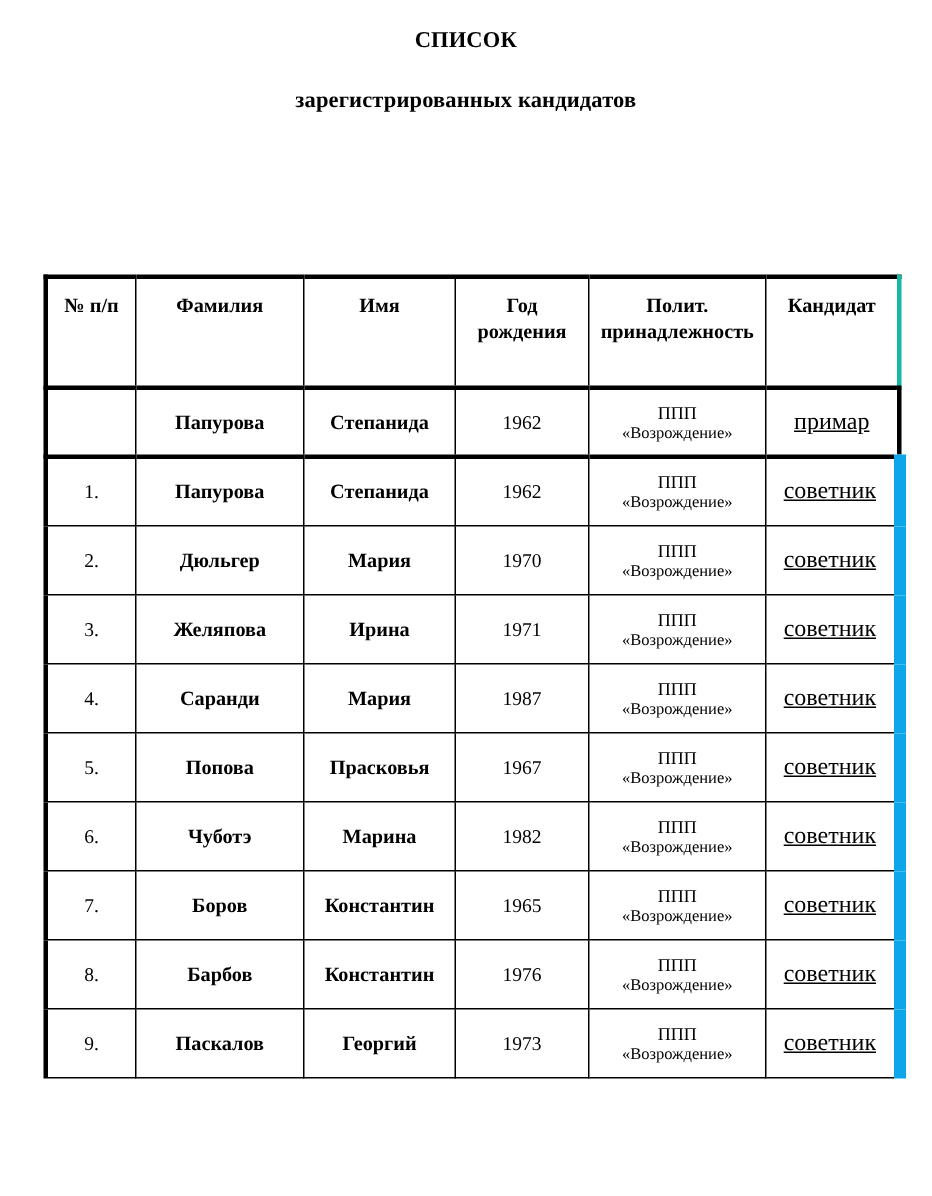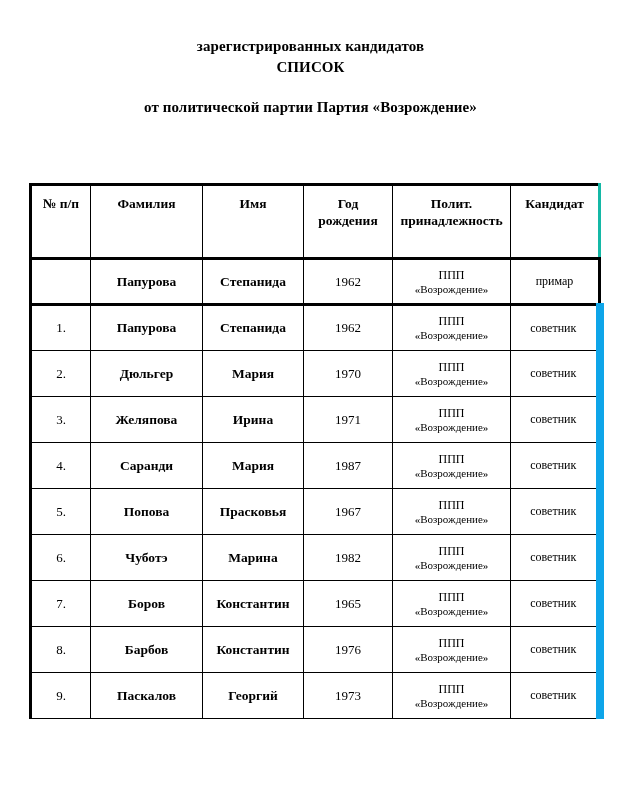--- a/index.html
+++ b/index.html
@@ -115,32 +115,32 @@
   }
   .party {
     font-size: 12px;
     line-height: 14px;
     font-weight: normal;
     padding-top: 2px;
   }
   .party .pl1 { display: block; font-size: 12px; }
   .party .pl2 { display: block; font-size: 11px; }
   .role {
-    font-size: 12px;
-    font-weight: normal;
+    font-size: 16px;
+    font-weight: normal;
+    text-decoration: underline;
   }
   .party-cell { vertical-align: middle; }
 </style>
 </head>
 <body>
 
 <div class="doc-title">
+  <div class="title-line l1">СПИСОК</div>
   <div class="title-line l2">зарегистрированных кандидатов</div>
-  <div class="title-line l1">СПИСОК</div>
-  <div class="title-line l3">от политической партии Партия «Возрождение»</div>
 </div>
 
 <div class="table-wrap">
   <table class="cand">
     <colgroup>
       <col class="c-num">
         <col class="c-fam">
         <col class="c-name">
       <col class="c-year">
         <col class="c-party">

